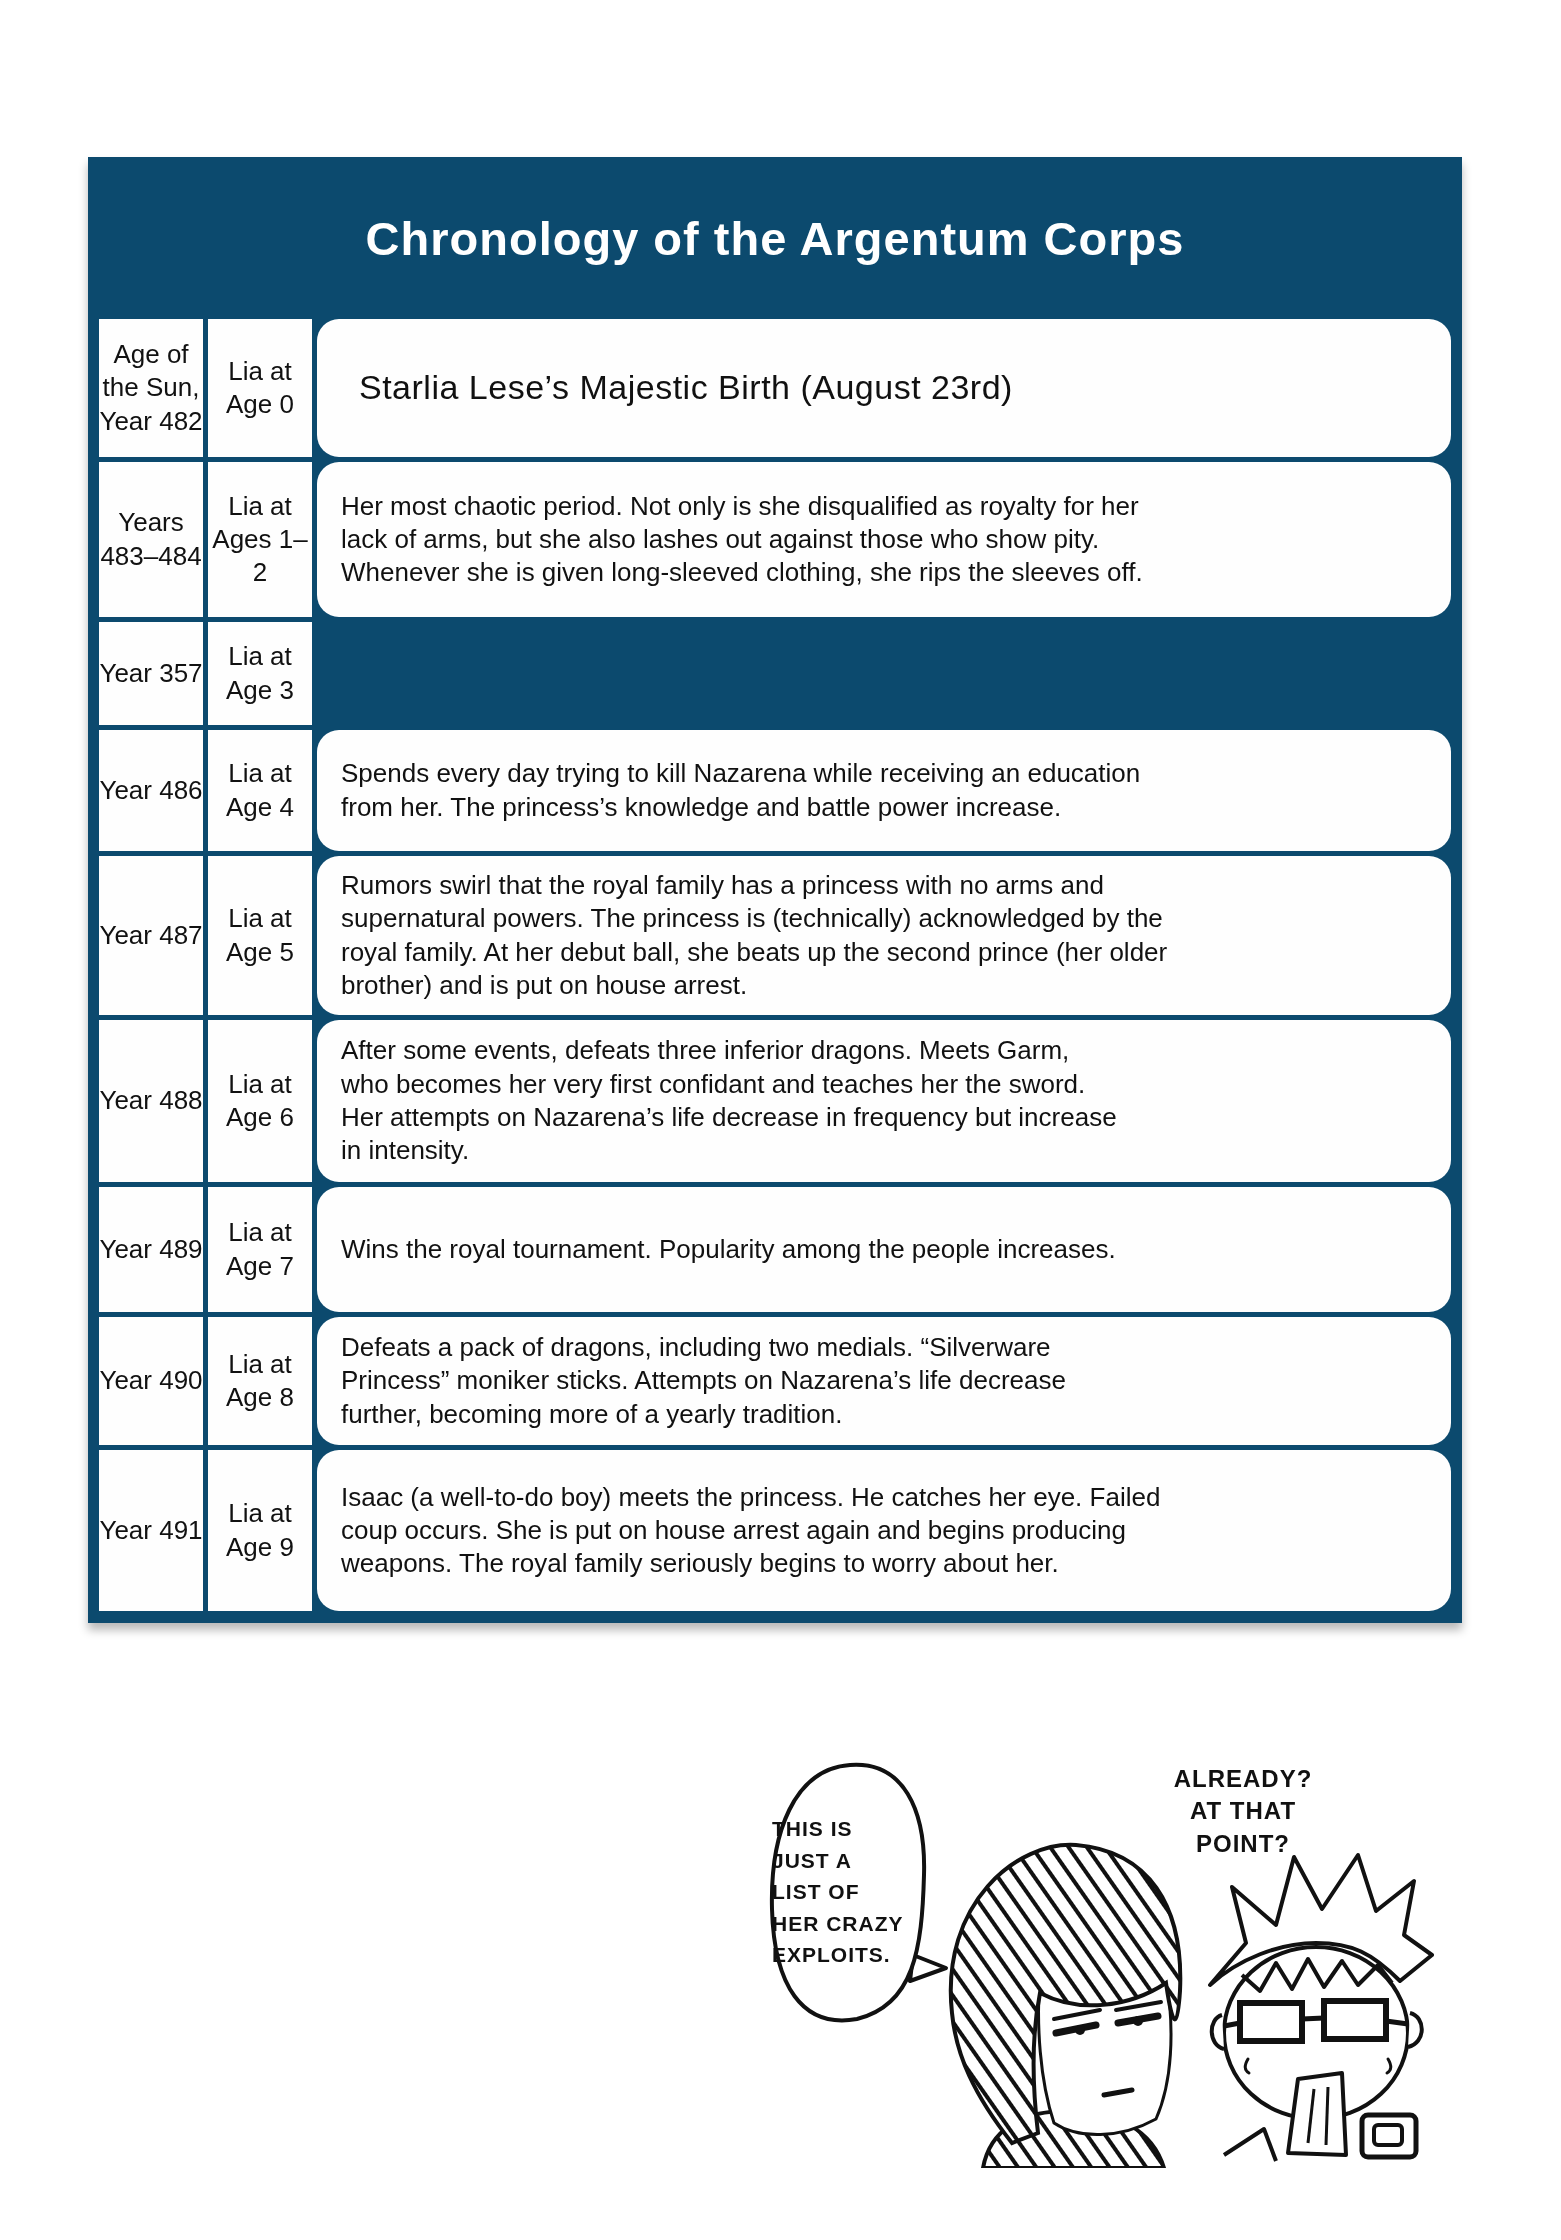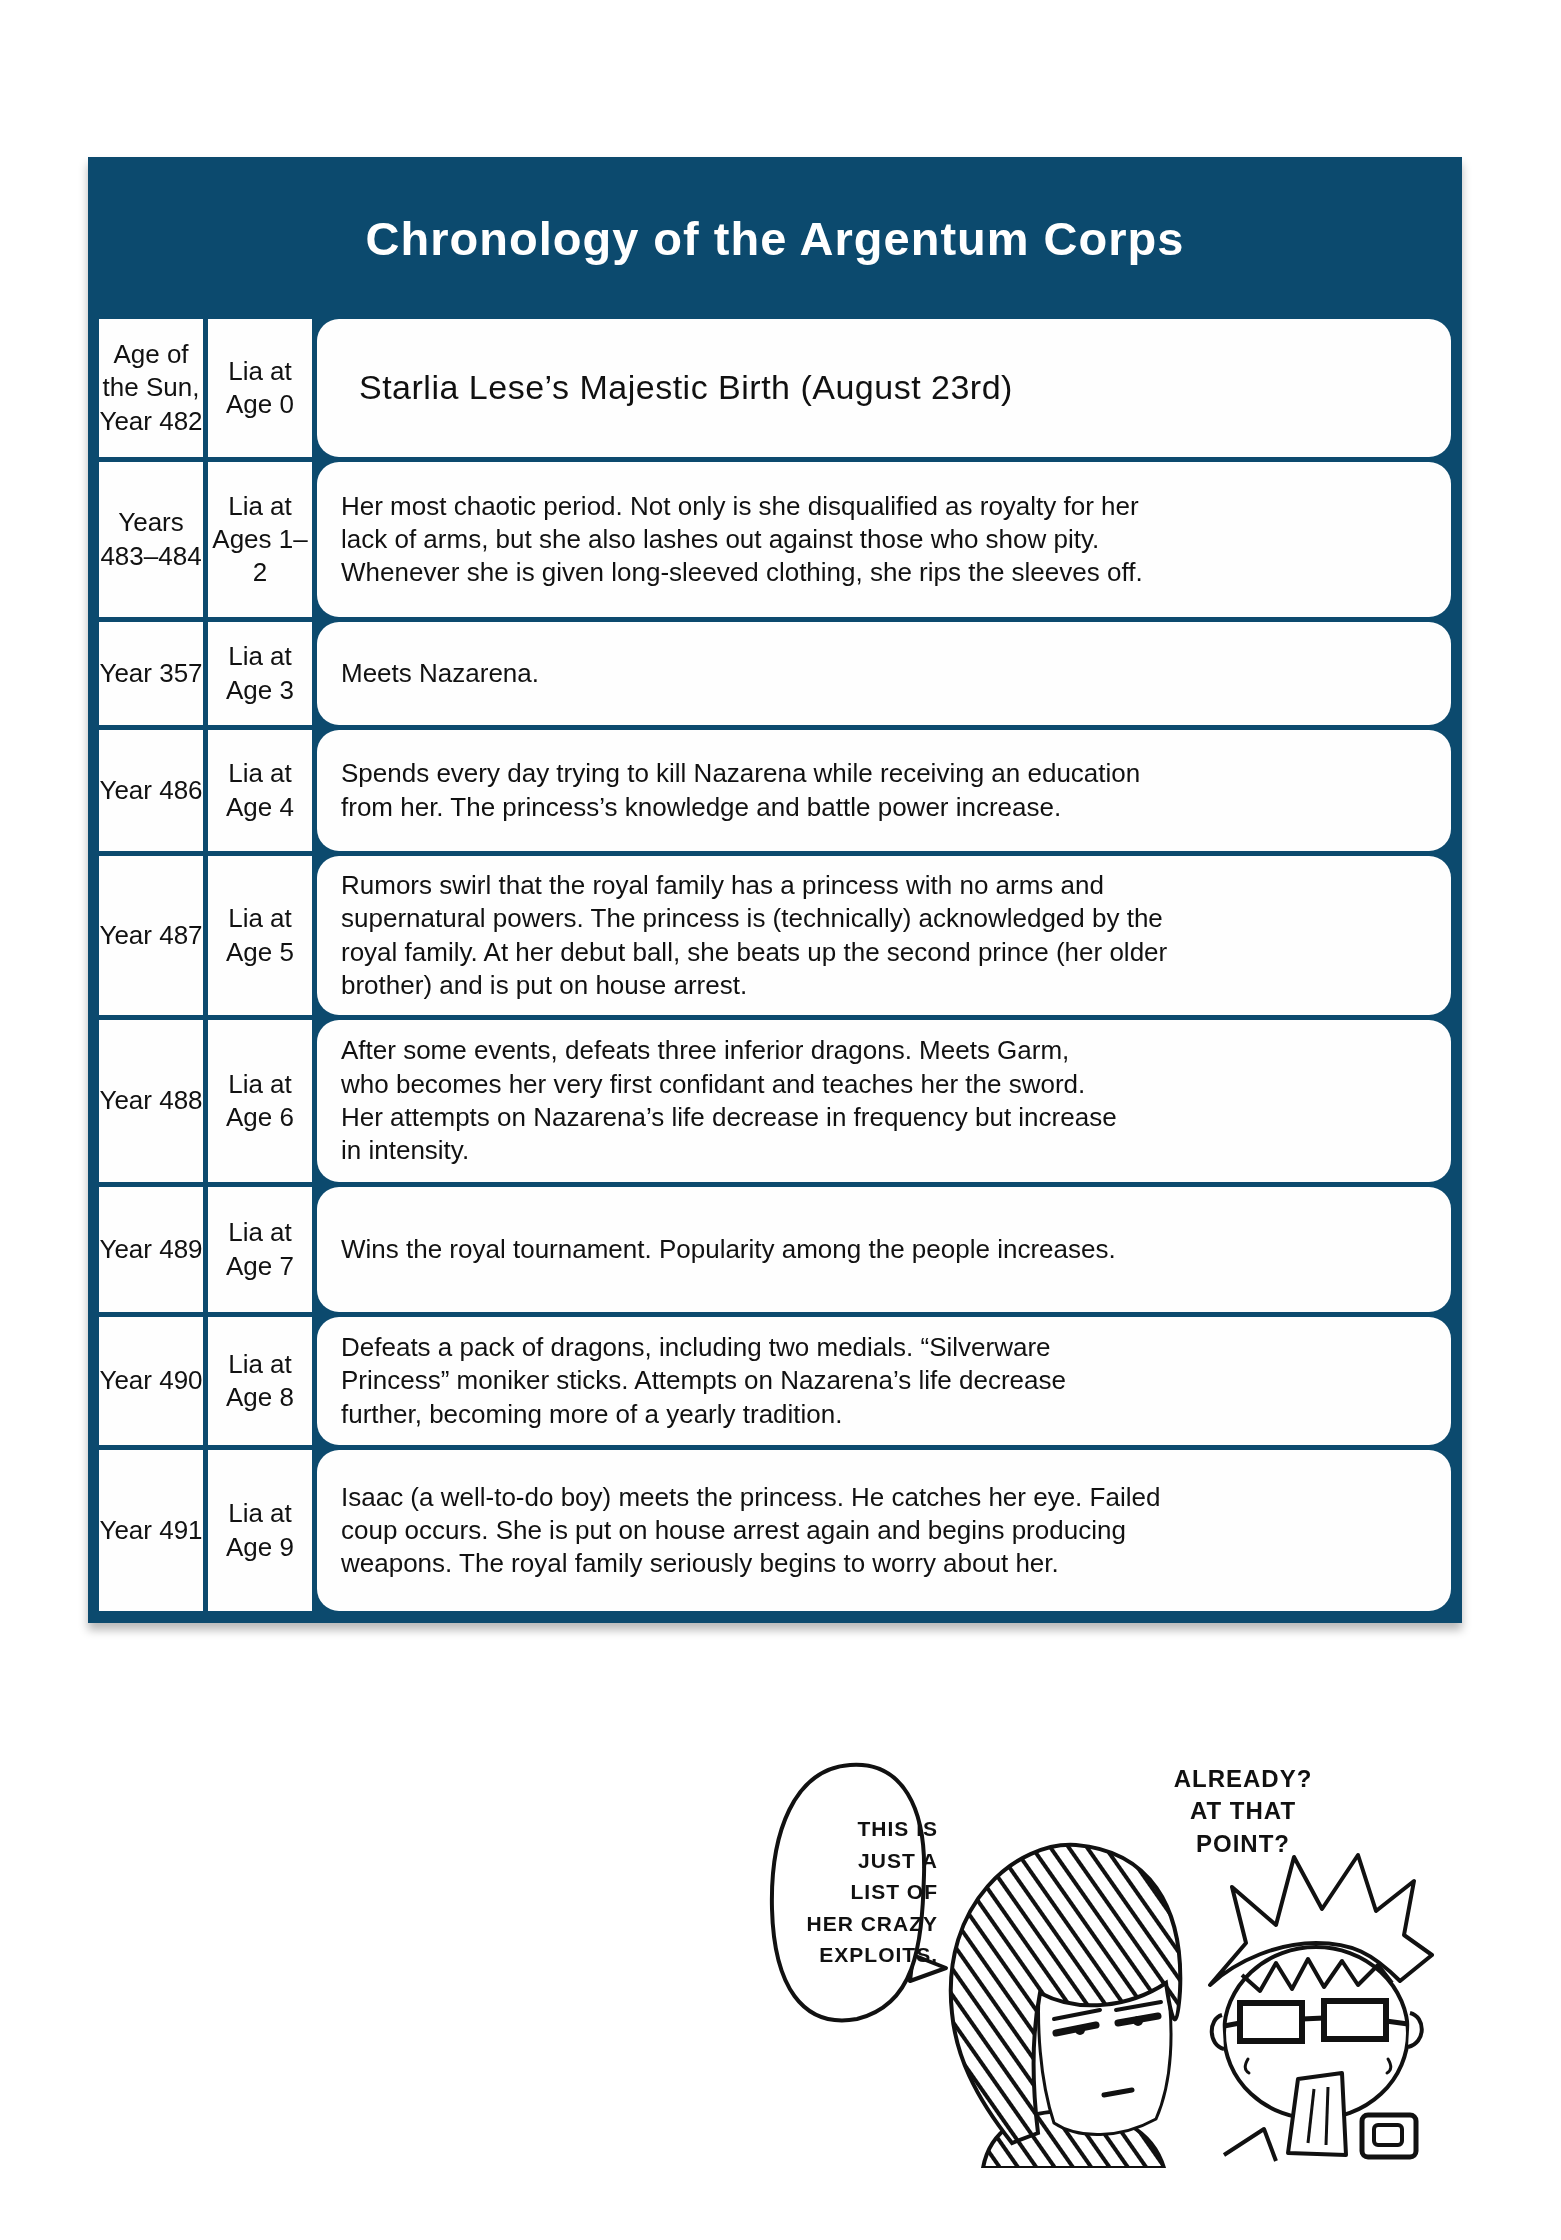--- a/index.html
+++ b/index.html
@@ -43,21 +43,21 @@
     padding:8px 18px 8px 24px;
     border-radius:22px;
   }
   .cell.desc.big { font-size:34px; letter-spacing:0.5px; padding-left:42px; }
   
   .footer-art { position:absolute; left:560px; top:1735px; width:910px; height:435px; }
   .footer-art * { box-sizing:border-box; }
   .abs { position:absolute; }
   .bubble-text {
     left:212px; top:78px; width:166px;
-    text-align:right;
+    text-align:left;
     font-size:21px; font-weight:bold; line-height:1.5;
     letter-spacing:1px;
     white-space:pre-line;
   }
   .shout-text {
     left:588px; top:28px; width:190px;
     text-align:center;
     font-size:24px; font-weight:bold; line-height:1.35;
     letter-spacing:1px;
     white-space:pre-line;
@@ -87,21 +87,20 @@
 Ages 1–2</div>
       <div class="cell desc">Her most chaotic period. Not only is she disqualified as royalty for her
 lack of arms, but she also lashes out against those who show pity.
 Whenever she is given long-sleeved clothing, she rips the sleeves off.</div>
     </div>
 
     <div class="row" style="height:103px">
       <div class="cell year">Year 357</div>
       <div class="cell age">Lia at
 Age 3</div>
-      <div class="cell desc">Meets Nazarena.</div>
     </div>
 
     <div class="row" style="height:121px">
       <div class="cell year">Year 486</div>
       <div class="cell age">Lia at
 Age 4</div>
       <div class="cell desc">Spends every day trying to kill Nazarena while receiving an education
 from her. The princess’s knowledge and battle power increase.</div>
     </div>
 

